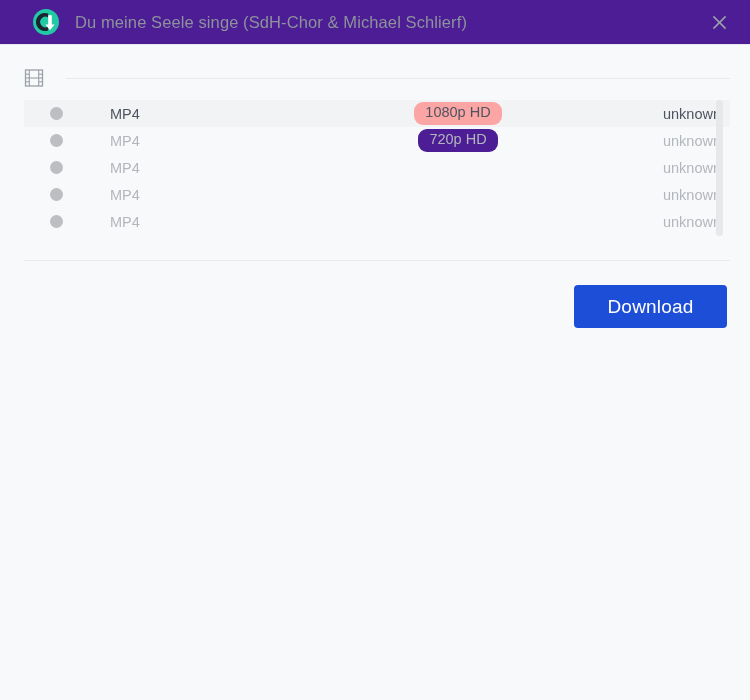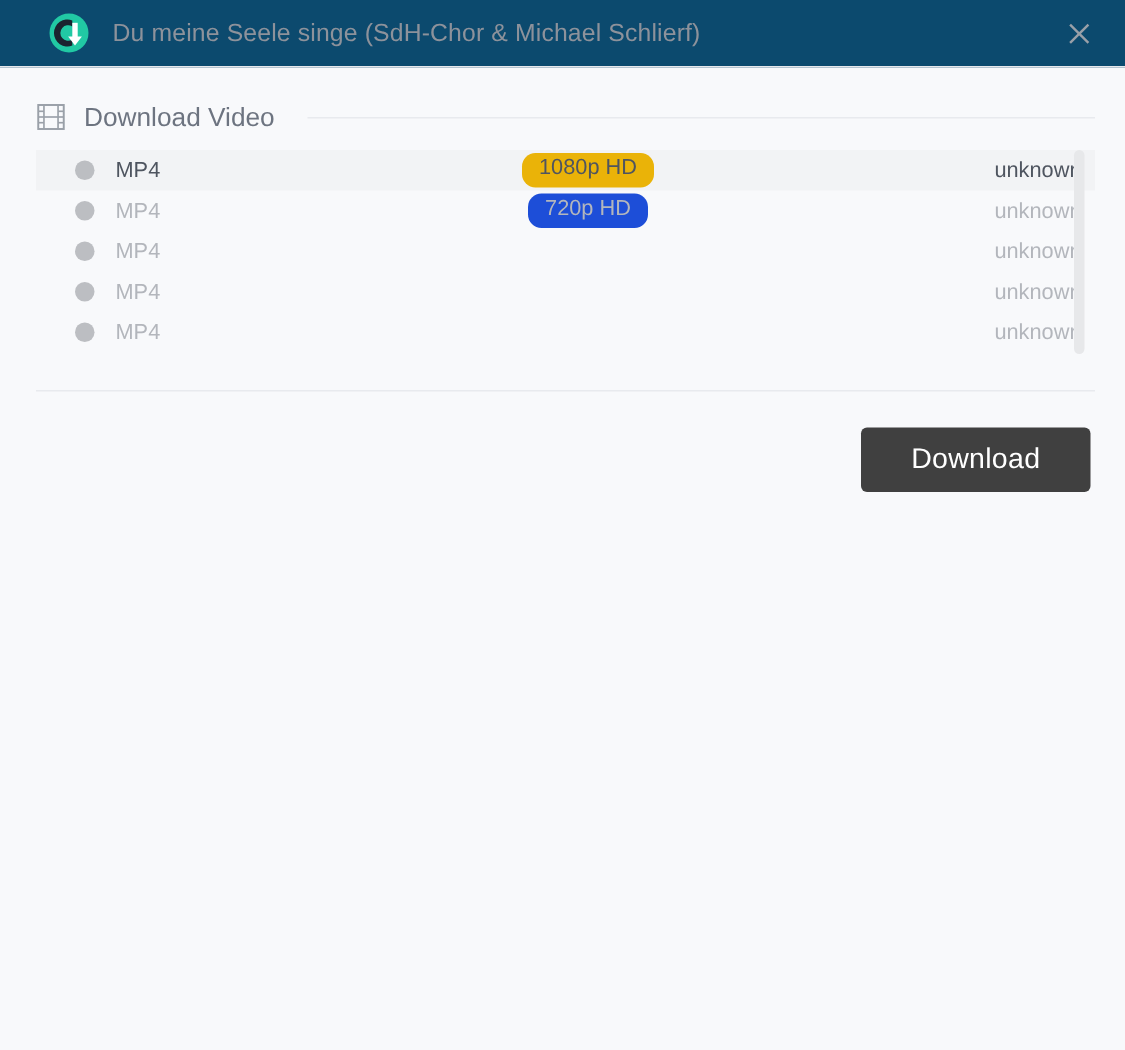--- a/index.html
+++ b/index.html
@@ -16,21 +16,21 @@
   }
 
   
   .titlebar {
     position: absolute;
     left: 0; top: 0;
     width: 750px;
     height: 45px;
     box-sizing: border-box;
     border-bottom: 1px solid #e6e8ec;
-    background: #0c4a6e;
+    background: #4c1d95;
     display: flex;
     align-items: center;
   }
   .app-logo {
     width: 28px;
     height: 28px;
     margin-left: 32px;
     flex: 0 0 auto;
     display: block;
   }
@@ -93,20 +93,21 @@
     width: 706px;
     height: 136px;
   }
   .fmt-row {
     position: relative;
     height: 27px;
     display: flex;
     align-items: center;
     box-sizing: border-box;
     cursor: pointer;
+    gap: 33px;
   }
   .fmt-row.selected {
     background: #f2f3f5;
   }
   .radio {
     width: 13px;
     height: 13px;
     border-radius: 50%;
     background: #bcbec2;
     margin-left: 26px;
@@ -123,31 +124,31 @@
     color: #4f5560;
   }
   .badge-cell {
     width: 150px;
     flex: 0 0 auto;
     display: flex;
     justify-content: center;
   }
   .badge {
     display: inline-block;
-    background: #1d4ed8;
+    background: #4c1d95;
     border-radius: 9px;
     padding: 3px 11px 4px 11px;
     font-size: 14.5px;
     color: #b3b6bc;
     line-height: 1.05;
     white-space: nowrap;
   }
   .fmt-row.selected .badge {
     color: #4f5560;
-    background: #eab308;
+    background: #fca5a5;
   }
   .size-cell {
     flex: 1 1 auto;
     text-align: right;
     padding-right: 9px;
     font-size: 14.5px;
     color: #b3b6bc;
   }
   .fmt-row.selected .size-cell {
     color: #4f5560;
@@ -175,21 +176,21 @@
     background: #e8eaee;
   }
   .download-btn {
     position: absolute;
     left: 574px;
     top: 285px;
     width: 153px;
     height: 43px;
     border: none;
     border-radius: 4px;
-    background: #404040;
+    background: #1d4ed8;
     color: #ffffff;
     font-family: "Liberation Sans", sans-serif;
     font-size: 19px;
     letter-spacing: 0.2px;
     cursor: pointer;
     padding: 0;
   }
 </style>
 </head>
 <body>
@@ -219,21 +220,20 @@
     <line x1="5.3" y1="2" x2="5.3" y2="18" stroke="#9aa0a8" stroke-width="1.1"></line>
     <line x1="14.7" y1="2" x2="14.7" y2="18" stroke="#9aa0a8" stroke-width="1.1"></line>
     <line x1="5.3" y1="6.2" x2="1.5" y2="6.2" stroke="#9aa0a8" stroke-width="1.1"></line>
     <line x1="5.3" y1="10" x2="1.5" y2="10" stroke="#9aa0a8" stroke-width="1.1"></line>
     <line x1="5.3" y1="13.8" x2="1.5" y2="13.8" stroke="#9aa0a8" stroke-width="1.1"></line>
     <line x1="18.5" y1="6.2" x2="14.7" y2="6.2" stroke="#9aa0a8" stroke-width="1.1"></line>
     <line x1="18.5" y1="10" x2="14.7" y2="10" stroke="#9aa0a8" stroke-width="1.1"></line>
     <line x1="18.5" y1="13.8" x2="14.7" y2="13.8" stroke="#9aa0a8" stroke-width="1.1"></line>
     <line x1="5.3" y1="10" x2="14.7" y2="10" stroke="#9aa0a8" stroke-width="1.1"></line>
   </svg>
-  <div class="section-title">Download Video</div>
   <div class="section-rule"></div>
 </div>
 
 <div class="list-wrap">
 
   <div class="fmt-row selected">
     <span class="radio"></span>
     <span class="fmt-name">MP4</span>
     <span class="badge-cell">
       <span class="badge">1080p HD</span>

